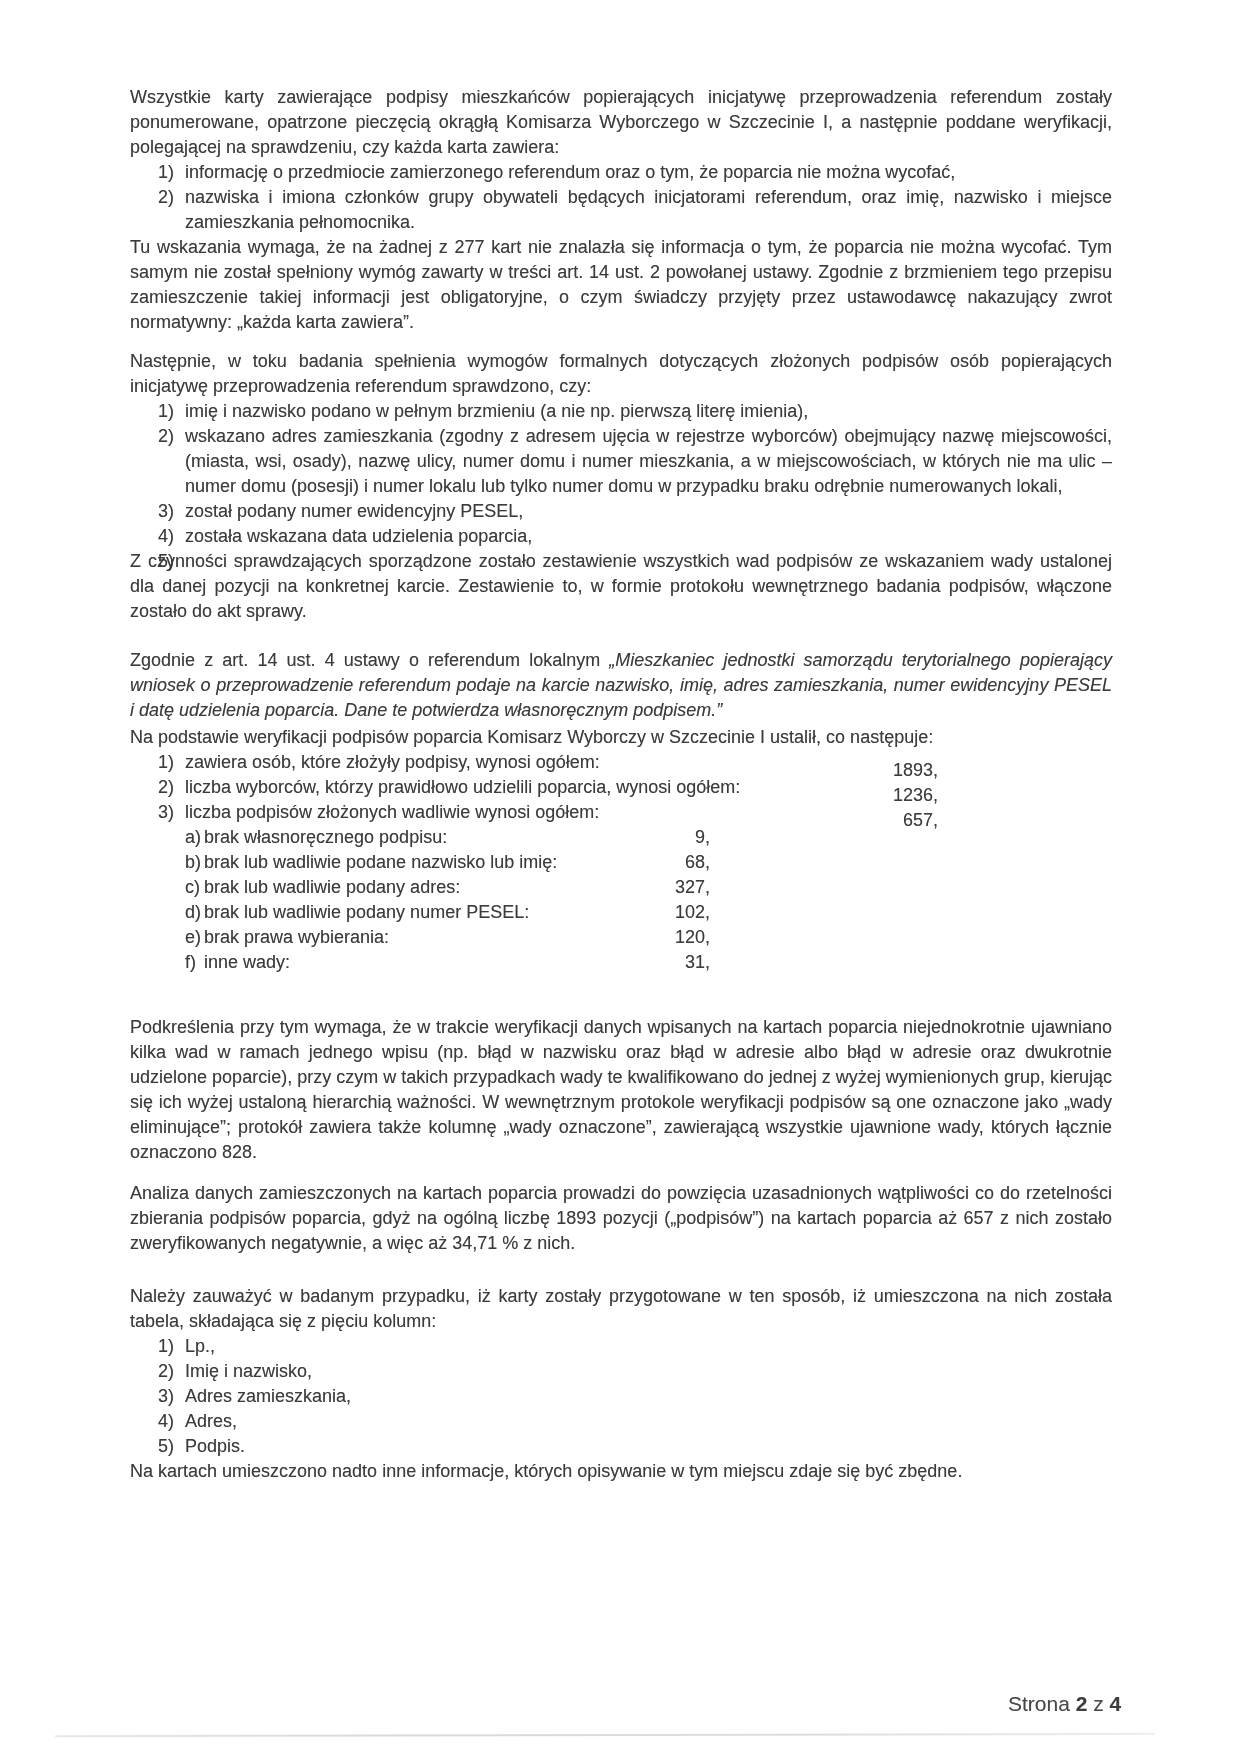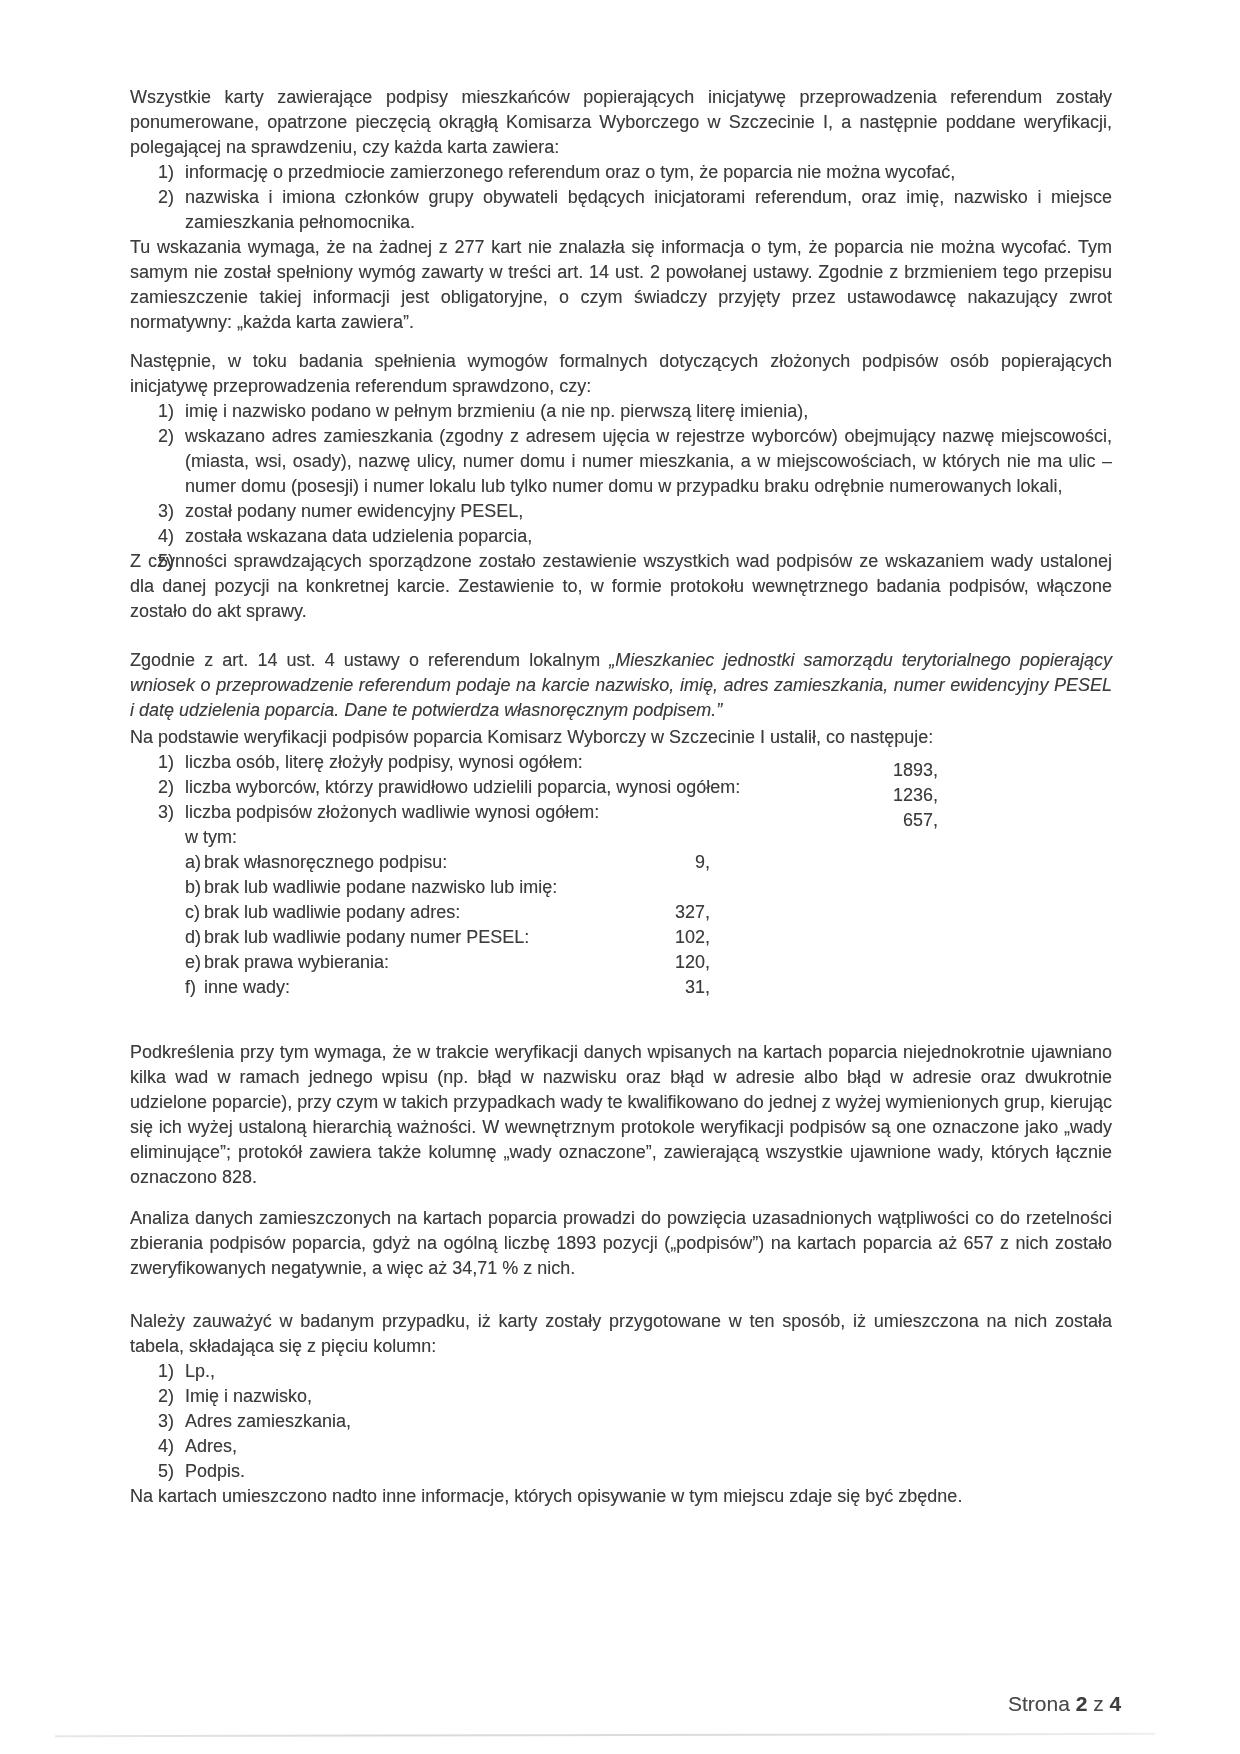--- a/index.html
+++ b/index.html
@@ -132,42 +132,42 @@
   <p class="para mt-med">
     <span>Zgodnie z art. 14 ust. 4 ustawy o referendum lokalnym </span><span class="quote-italic">„Mieszkaniec jednostki samorządu terytorialnego popierający wniosek o przeprowadzenie referendum podaje na karcie nazwisko, imię, adres zamieszkania, numer ewidencyjny PESEL i datę udzielenia poparcia. Dane te potwierdza własnoręcznym podpisem.”</span>
   </p>
 
   <p class="para mt-tiny">Na podstawie weryfikacji podpisów poparcia Komisarz Wyborczy w Szczecinie I ustalił, co następuje:</p>
 
   <div>
     <div class="row">
       <span class="marker">1)</span>
       <span class="value">1893,</span>
-      <span>liczba osób, literę złożyły podpisy, wynosi ogółem:</span>
+      <span>zawiera osób, które złożyły podpisy, wynosi ogółem:</span>
     </div>
     <div class="row">
       <span class="marker">2)</span>
       <span class="value">1236,</span>
       <span>liczba wyborców, którzy prawidłowo udzielili poparcia, wynosi ogółem:</span>
     </div>
     <div class="row">
       <span class="marker">3)</span>
       <span class="value">657,</span>
       <span>liczba podpisów złożonych wadliwie wynosi ogółem:</span>
     </div>
 
-    <div class="wtym">w tym:</div>
 
     <div class="subrow">
       <span class="marker">a)</span>
       <span class="value">9,</span>
       <span>brak własnoręcznego podpisu:</span>
     </div>
     <div class="subrow">
       <span class="marker">b)</span>
+      <span class="value">68,</span>
       <span>brak lub wadliwie podane nazwisko lub imię:</span>
     </div>
     <div class="subrow">
       <span class="marker">c)</span>
       <span class="value">327,</span>
       <span>brak lub wadliwie podany adres:</span>
     </div>
     <div class="subrow">
       <span class="marker">d)</span>
       <span class="value">102,</span>

